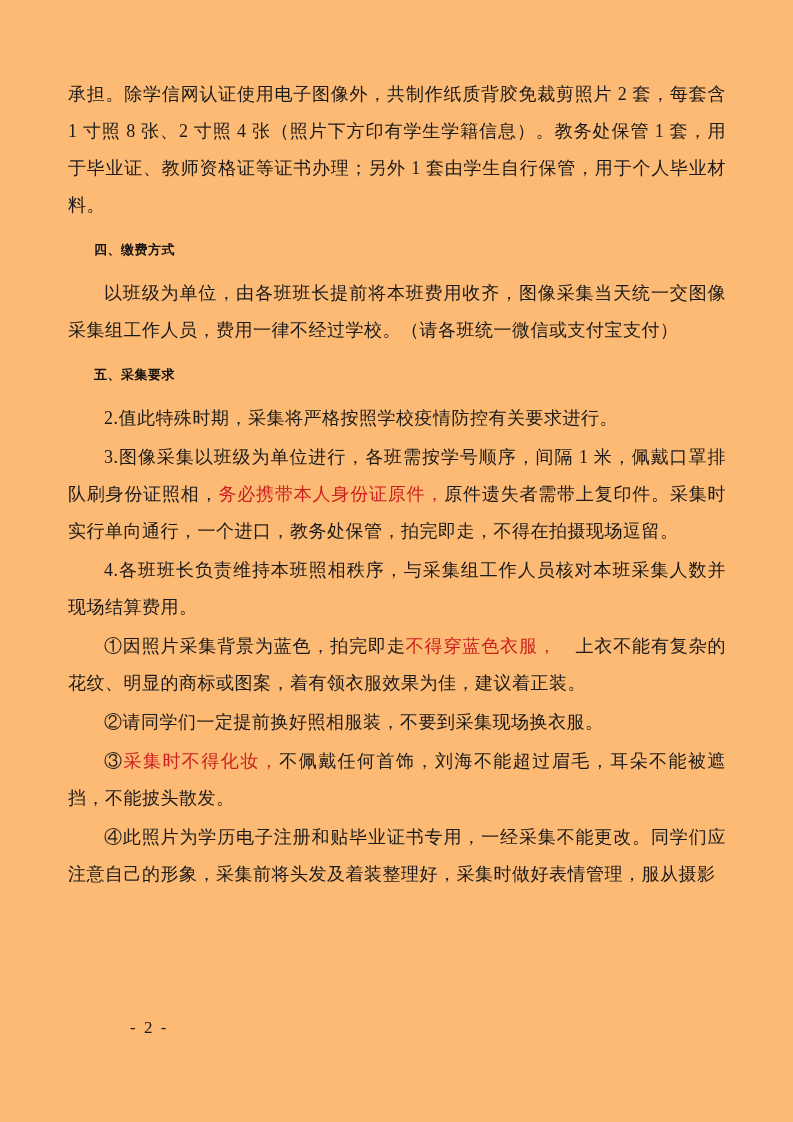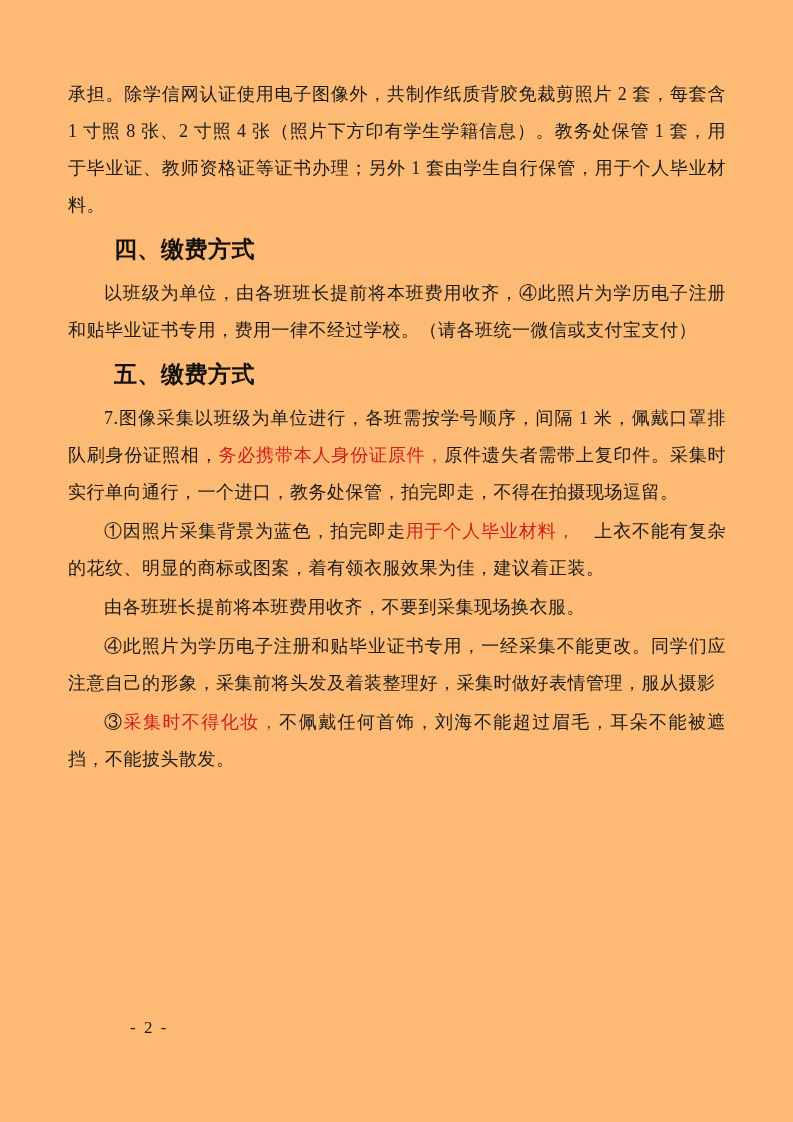--- a/index.html
+++ b/index.html
@@ -28,21 +28,21 @@
   }
   .content p {
     margin: 0 0 2px 0;
     text-indent: 2em;
   }
   .content p.no-indent {
     text-indent: 0;
   }
   .content h3 {
     font-family: "Liberation Sans", "DejaVu Sans", sans-serif;
-    font-size: 23px;
+    font-size: 13px;
     font-weight: bold;
     line-height: 37px;
     margin: 7px 0 7px 0;
     text-indent: 2em;
     color: #111111;
   }
   .red-text {
     color: #CC1F1F;
   }
   .page-number {
@@ -59,41 +59,43 @@
 <body>
 
 <div class="page">
 
   <div class="content">
 
     <p class="no-indent">承担。除学信网认证使用电子图像外，共制作纸质背胶免裁剪照片 2 套，每套含 1 寸照 8 张、2 寸照 4 张（照片下方印有学生学籍信息）。教务处保管 1 套，用于毕业证、教师资格证等证书办理；另外 1 套由学生自行保管，用于个人毕业材料。</p>
 
     <h3>四、缴费方式</h3>
 
-    <p>以班级为单位，由各班班长提前将本班费用收齐，④此照片为学历电子注册和贴毕业证书专用，费用一律不经过学校。（请各班统一微信或支付宝支付）</p>
+    <p>以班级为单位，由各班班长提前将本班费用收齐，图像采集当天统一交图像采集组工作人员，费用一律不经过学校。（请各班统一微信或支付宝支付）</p>
 
-    <h3>五、缴费方式</h3>
+    <h3>五、采集要求</h3>
 
+
+    <p>2.值此特殊时期，采集将严格按照学校疫情防控有关要求进行。</p>
+
+    <p>
+      <span>3.图像采集以班级为单位进行，各班需按学号顺序，间隔 1 米，佩戴口罩排队刷身份证照相，</span><span class="red-text">务必携带本人身份证原件，</span><span>原件遗失者需带上复印件。采集时实行单向通行，一个进口，教务处保管，拍完即走，不得在拍摄现场逗留。</span>
+    </p>
+
+    <p>4.各班班长负责维持本班照相秩序，与采集组工作人员核对本班采集人数并现场结算费用。</p>
 
 
     <p>
-      <span>7.图像采集以班级为单位进行，各班需按学号顺序，间隔 1 米，佩戴口罩排队刷身份证照相，</span><span class="red-text">务必携带本人身份证原件，</span><span>原件遗失者需带上复印件。采集时实行单向通行，一个进口，教务处保管，拍完即走，不得在拍摄现场逗留。</span>
+      <span>①因照片采集背景为蓝色，拍完即走</span><span class="red-text">不得穿蓝色衣服，</span><span>　上衣不能有复杂的花纹、明显的商标或图案，着有领衣服效果为佳，建议着正装。</span>
     </p>
 
-
-
-    <p>
-      <span>①因照片采集背景为蓝色，拍完即走</span><span class="red-text">用于个人毕业材料，</span><span>　上衣不能有复杂的花纹、明显的商标或图案，着有领衣服效果为佳，建议着正装。</span>
-    </p>
-
-    <p>由各班班长提前将本班费用收齐，不要到采集现场换衣服。</p>
-
-    <p>④此照片为学历电子注册和贴毕业证书专用，一经采集不能更改。同学们应注意自己的形象，采集前将头发及着装整理好，采集时做好表情管理，服从摄影</p>
+    <p>②请同学们一定提前换好照相服装，不要到采集现场换衣服。</p>
 
     <p>
       <span>③</span><span class="red-text">采集时不得化妆，</span><span>不佩戴任何首饰，刘海不能超过眉毛，耳朵不能被遮挡，不能披头散发。</span>
     </p>
+
+    <p>④此照片为学历电子注册和贴毕业证书专用，一经采集不能更改。同学们应注意自己的形象，采集前将头发及着装整理好，采集时做好表情管理，服从摄影</p>
 
   </div>
 
   <div class="page-number">- 2 -</div>
 
 </div>
 
 </body></html>

